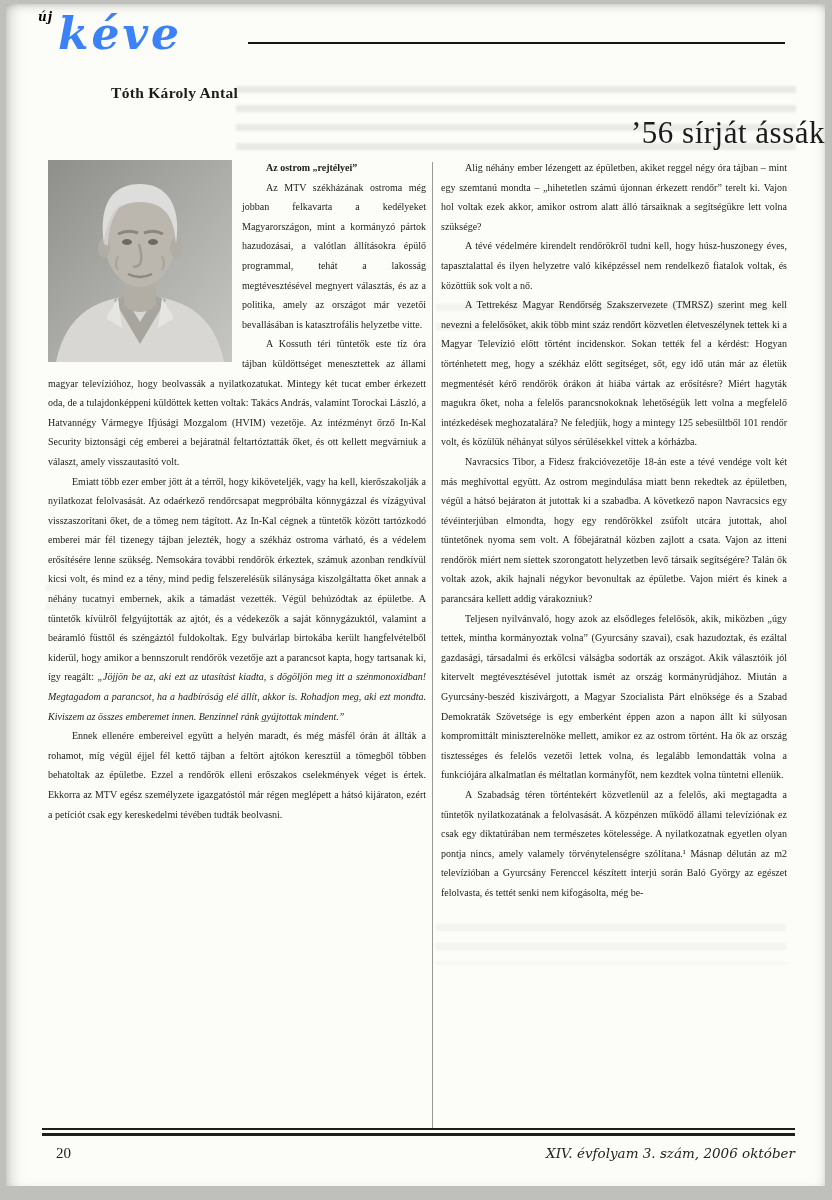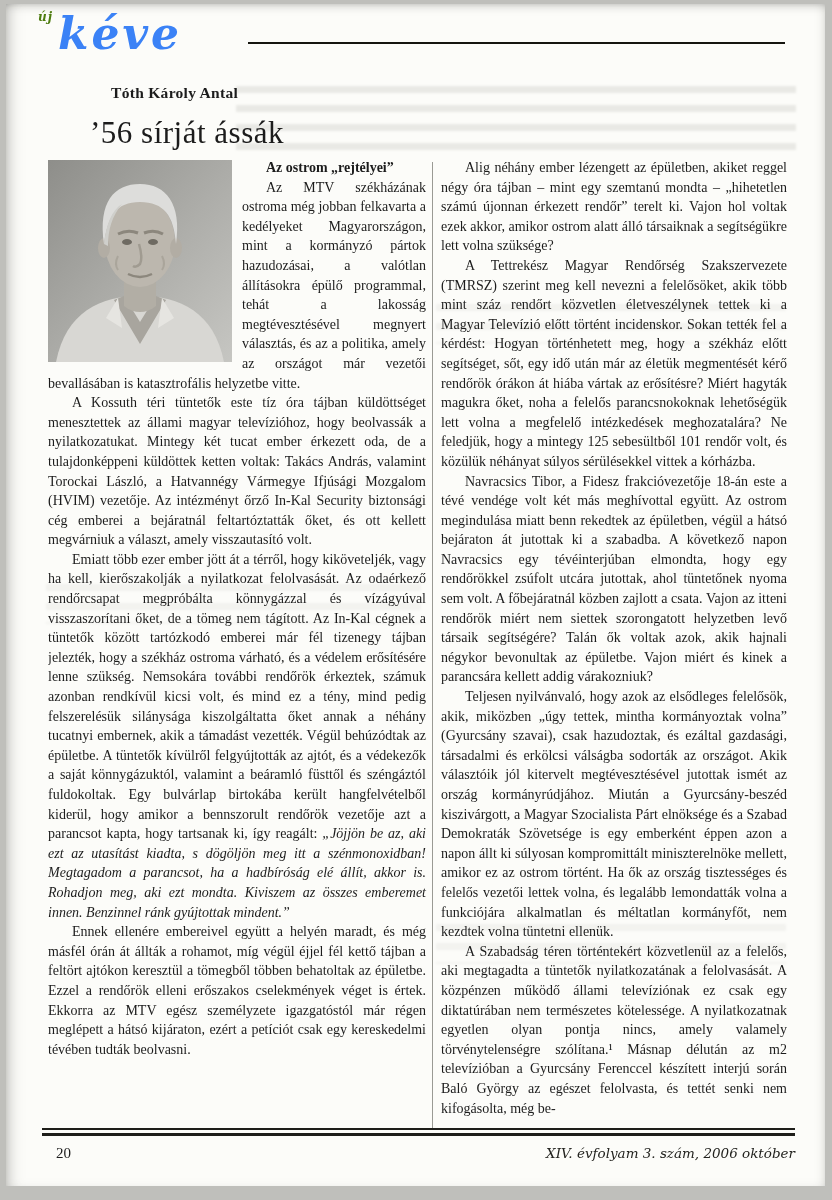--- a/index.html
+++ b/index.html
@@ -13,50 +13,50 @@
     position:absolute;left:6px;right:7px;top:4px;bottom:14px;
     background:#fcfcf9;
     box-shadow:inset 12px 0 18px -14px rgba(60,60,55,.55), inset -8px 0 14px -12px rgba(60,60,55,.4), inset 0 8px 12px -10px rgba(60,60,55,.5);
   }
   
   .masthead{position:absolute;left:30px;top:4px;height:58px;right:34px;}
   .logo{position:relative;display:inline-block;}
   .logo-prefix{
     position:absolute;left:2px;top:2px;
     font-family:"DejaVu Serif", serif;font-style:italic;font-weight:bold;
-    font-size:12px;color:#4d7c0f;letter-spacing:1px;
+    font-size:12px;color:#000000;letter-spacing:1px;
   }
   .logo-word{
     font-family:"DejaVu Serif", serif;font-style:italic;font-weight:bold;
     font-size:44px;line-height:52px;color:#3b82f6;letter-spacing:3px;
     padding-left:22px;
   }
   .masthead-rule{
     position:absolute;left:212px;right:6px;top:34px;height:2px;background:#15150f;
   }
   
   .author{
     position:absolute;left:90px;top:80px;
     font-weight:bold;font-size:15.5px;letter-spacing:.3px;margin-left:15px;
   }
   .article-title{
-    position:absolute;left:84px;right:0;top:90px;text-align:left;
+    position:absolute;left:84px;right:0;top:90px;text-align:right;
     font-size:31px;letter-spacing:.5px;font-weight:400;
   }
   
   .columns{
     position:absolute;left:42px;right:38px;top:154px;height:972px;overflow:hidden;
     display:flex;
   }
   .col-left{width:378px;flex:none;}
   .col-divider{flex:none;width:1px;background:#9a9a94;margin:4px 8px 0 6px;}
   .col-right{flex:1;min-width:0;}
   .col p{
     margin:0;text-align:justify;text-indent:24px;
-    font-size:14px;line-height:19.6px;
+    font-size:10px;line-height:19.6px;
   }
   .section-heading{
     text-align:center;font-weight:bold;font-size:15px;
     margin:2px 0 14px 0;
   }
   .photo{
     float:left;width:184px;height:202px;margin:2px 10px 6px 0;
     background:#9c9c98;
   }
   .photo svg{display:block;width:100%;height:100%;}
@@ -138,20 +138,21 @@
       <p>Az MTV székházának ostroma még jobban felkavarta a kedélyeket Magyarországon, mint a kormányzó pártok hazudozásai, a valótlan állításokra épülő programmal, tehát a lakosság megtévesztésével megnyert választás, és az a politika, amely az országot már vezetői bevallásában is katasztrofális helyzetbe vitte.</p>
       <p>A Kossuth téri tüntetők este tíz óra tájban küldöttséget menesztettek az állami magyar televízióhoz, hogy beolvassák a nyilatkozatukat. Mintegy két tucat ember érkezett oda, de a tulajdonképpeni küldöttek ketten voltak: Takács András, valamint Torockai László, a Hatvannégy Vármegye Ifjúsági Mozgalom (HVIM) vezetője. Az intézményt őrző In-Kal Security biztonsági cég emberei a bejáratnál feltartóztatták őket, és ott kellett megvárniuk a választ, amely visszautasító volt.</p>
       <p><span>Emiatt több ezer ember jött át a térről, hogy kiköveteljék, vagy ha kell, kierőszakolják a nyilatkozat felolvasását. Az odaérkező rendőrcsapat megpróbálta könnygázzal és vízágyúval visszaszorítani őket, de a tömeg nem tágított. Az In-Kal cégnek a tüntetők között tartózkodó emberei már fél tizenegy tájban jelezték, hogy a székház ostroma várható, és a védelem erősítésére lenne szükség. Nemsokára további rendőrök érkeztek, számuk azonban rendkívül kicsi volt, és mind ez a tény, mind pedig felszerelésük silánysága kiszolgáltatta őket annak a néhány tucatnyi embernek, akik a támadást vezették. Végül behúzódtak az épületbe. A tüntetők kívülről felgyújtották az ajtót, és a védekezők a saját könnygázuktól, valamint a beáramló füsttől és széngáztól fuldokoltak. Egy bulvárlap birtokába került hangfelvételből kiderül, hogy amikor a bennszorult rendőrök vezetője azt a parancsot kapta, hogy tartsanak ki, így reagált: </span><span class="quote-italic">„Jöjjön be az, aki ezt az utasítást kiadta, s dögöljön meg itt a szénmonoxidban! Megtagadom a parancsot, ha a hadbíróság elé állít, akkor is. Rohadjon meg, aki ezt mondta. Kiviszem az összes emberemet innen. Benzinnel ránk gyújtottak mindent.”</span></p>
       <p>Ennek ellenére embereivel együtt a helyén maradt, és még másfél órán át állták a rohamot, míg végül éjjel fél kettő tájban a feltört ajtókon keresztül a tömegből többen behatoltak az épületbe. Ezzel a rendőrök elleni erőszakos cselekmények véget is értek. Ekkorra az MTV egész személyzete igazgatóstól már régen meglépett a hátsó kijáraton, ezért a petíciót csak egy kereskedelmi tévében tudták beolvasni.</p>
     </div>
 
     <div class="col-divider"></div>
 
     <div class="col col-right">
       <p>Alig néhány ember lézengett az épületben, akiket reggel négy óra tájban – mint egy szemtanú mondta – „hihetetlen számú újonnan érkezett rendőr” terelt ki. Vajon hol voltak ezek akkor, amikor ostrom alatt álló társaiknak a segítségükre lett volna szüksége?</p>
+      <p>A tévé védelmére kirendelt rendőrökről tudni kell, hogy húsz-huszonegy éves, tapasztalattal és ilyen helyzetre való kiképzéssel nem rendelkező fiatalok voltak, és közöttük sok volt a nő.</p>
       <p>A Tettrekész Magyar Rendőrség Szakszervezete (TMRSZ) szerint meg kell nevezni a felelősöket, akik több mint száz rendőrt közvetlen életveszélynek tettek ki a Magyar Televízió előtt történt incidenskor. Sokan tették fel a kérdést: Hogyan történhetett meg, hogy a székház előtt segítséget, sőt, egy idő után már az életük megmentését kérő rendőrök órákon át hiába vártak az erősítésre? Miért hagyták magukra őket, noha a felelős parancsnokoknak lehetőségük lett volna a megfelelő intézkedések meghozatalára? Ne feledjük, hogy a mintegy 125 sebesültből 101 rendőr volt, és közülük néhányat súlyos sérülésekkel vittek a kórházba.</p>
       <p>Navracsics Tibor, a Fidesz frakcióvezetője 18-án este a tévé vendége volt két más meghívottal együtt. Az ostrom megindulása miatt benn rekedtek az épületben, végül a hátsó bejáraton át jutottak ki a szabadba. A következő napon Navracsics egy tévéinterjúban elmondta, hogy egy rendőrökkel zsúfolt utcára jutottak, ahol tüntetőnek nyoma sem volt. A főbejáratnál közben zajlott a csata. Vajon az itteni rendőrök miért nem siettek szorongatott helyzetben levő társaik segítségére? Talán ők voltak azok, akik hajnali négykor bevonultak az épületbe. Vajon miért és kinek a parancsára kellett addig várakozniuk?</p>
       <p>Teljesen nyilvánvaló, hogy azok az elsődleges felelősök, akik, miközben „úgy tettek, mintha kormányoztak volna” (Gyurcsány szavai), csak hazudoztak, és ezáltal gazdasági, társadalmi és erkölcsi válságba sodorták az országot. Akik választóik jól kitervelt megtévesztésével jutottak ismét az ország kormányrúdjához. Miután a Gyurcsány-beszéd kiszivárgott, a Magyar Szocialista Párt elnöksége és a Szabad Demokraták Szövetsége is egy emberként éppen azon a napon állt ki súlyosan kompromittált miniszterelnöke mellett, amikor ez az ostrom történt. Ha ők az ország tisztességes és felelős vezetői lettek volna, és legalább lemondatták volna a funkciójára alkalmatlan és méltatlan kormányfőt, nem kezdtek volna tüntetni ellenük.</p>
       <p>A Szabadság téren történtekért közvetlenül az a felelős, aki megtagadta a tüntetők nyilatkozatának a felolvasását. A közpénzen működő állami televíziónak ez csak egy diktatúrában nem természetes kötelessége. A nyilatkozatnak egyetlen olyan pontja nincs, amely valamely törvénytelenségre szólítana.¹ Másnap délután az m2 televízióban a Gyurcsány Ferenccel készített interjú során Baló György az egészet felolvasta, és tettét senki nem kifogásolta, még be-</p>
     </div>
 
   </div>
 
   <div class="footer">
     <div class="footer-rule"></div>

